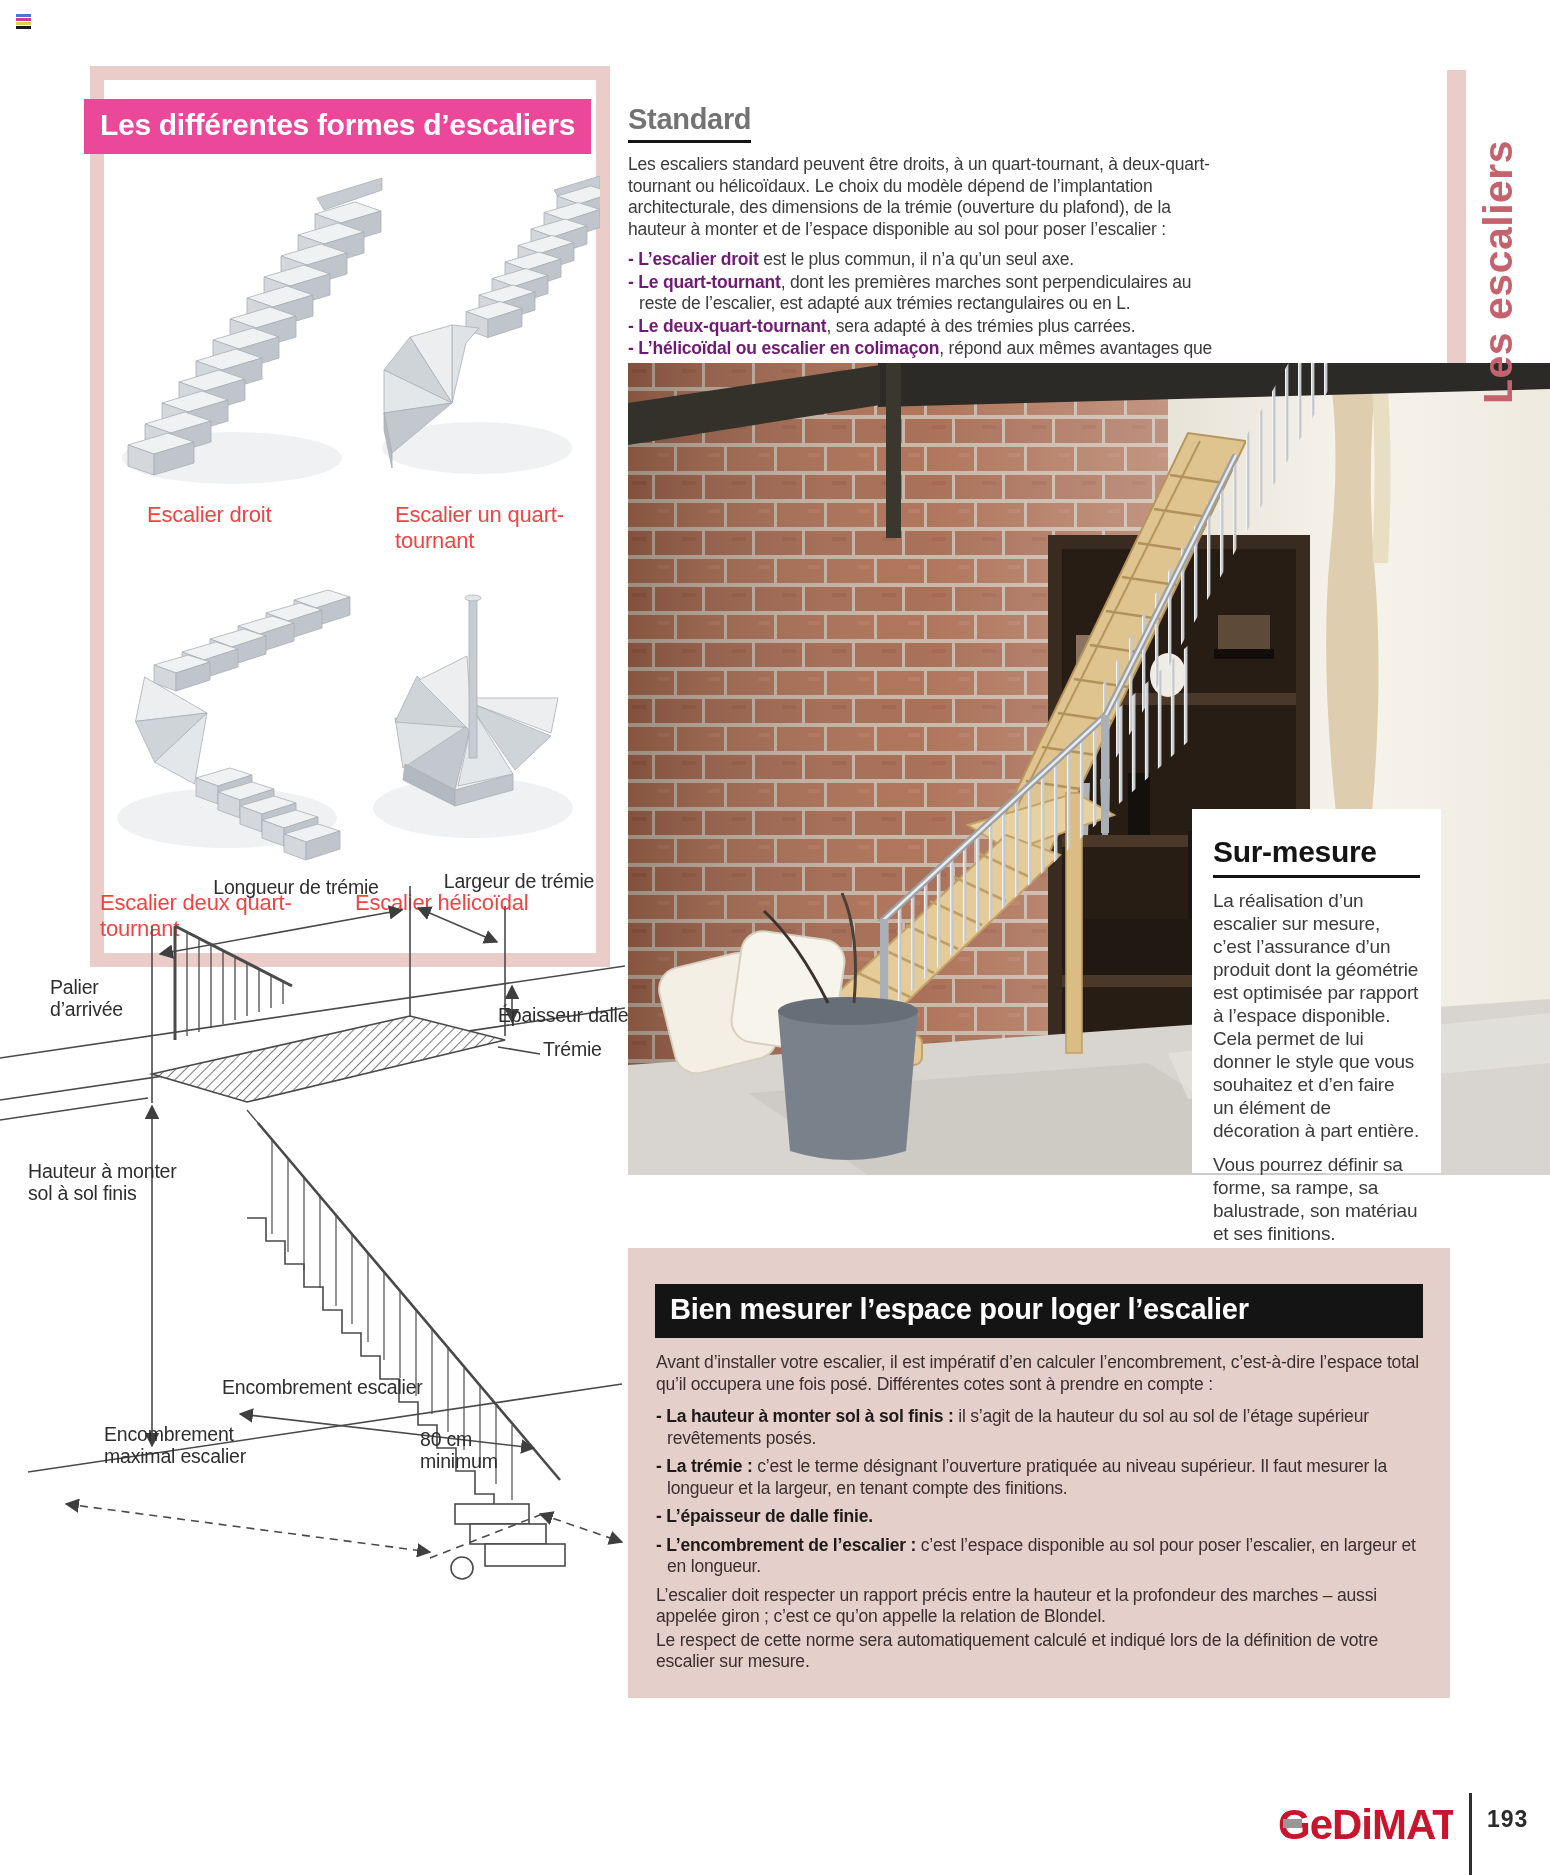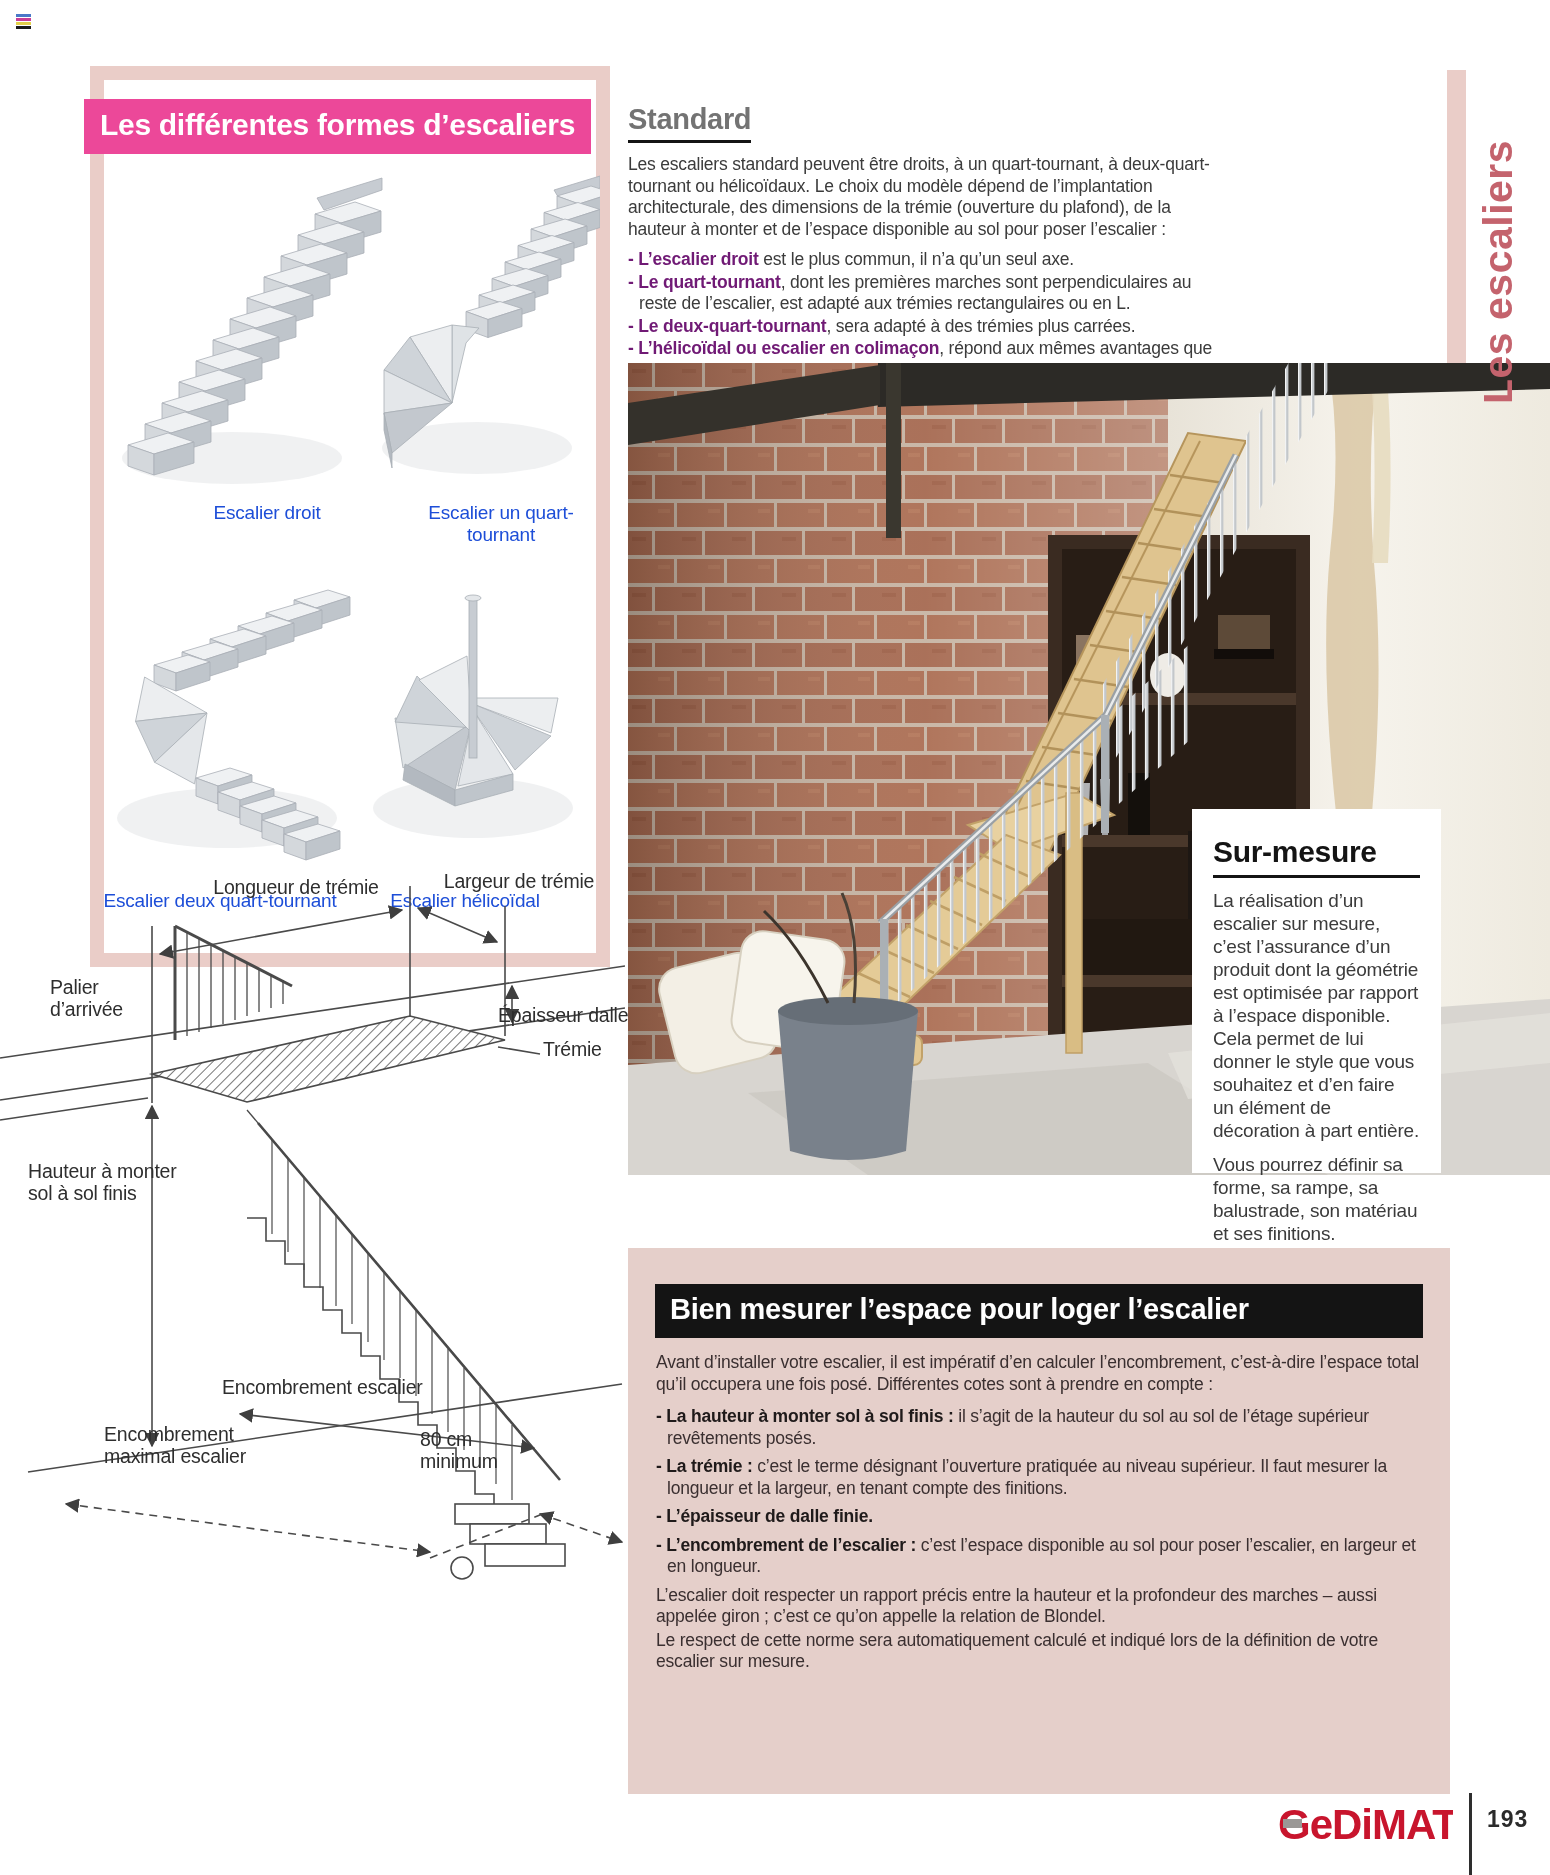--- a/index.html
+++ b/index.html
@@ -12,21 +12,21 @@
   
   .regmark { left:16px; top:14px; width:15px; }
   .regmark div { height:3px; margin-bottom:1px; }
 
   
   .shapes-frame { left:90px; top:66px; width:520px; height:901px;
     border:14px solid #eacdc8; background:#fff; }
   .shapes-title { left:84px; top:99px; background:#ec4899; color:#fff;
     font-size:30px; font-weight:bold; letter-spacing:-0.3px;
     padding:9px 16px 12px; white-space:nowrap; z-index:5; }
-  .stair-label { font-size:19px; color:#1d4ed8; text-align:center; letter-spacing:-0.2px; }
+  .stair-label { font-size:22px; color:#ef4444; text-align:left; letter-spacing:-0.2px; }
 
   
   .standard { left:628px; top:103px; width:584px; }
   .standard h2 { display:inline-block; font-size:29px; color:#737373;
     border-bottom:3px solid #141414; padding-bottom:4px; margin-bottom:11px; letter-spacing:-0.3px; }
   .bodytxt { font-size:17.5px; line-height:21.5px; color:#3b3b3b; letter-spacing:-0.2px; }
   .bodytxt b { color:#701a75; }
   ul.dashlist { list-style:none; margin-top:9px; }
   ul.dashlist li { padding-left:11px; text-indent:-11px; margin-bottom:1px; }
 
@@ -44,21 +44,21 @@
   .side-strip { left:1447px; top:70px; width:19px; height:293px; background:#eacdc8; }
   .side-label { left:1478px; top:4px; height:400px; writing-mode:vertical-rl;
     transform:rotate(180deg); font-size:41px; font-weight:bold; color:#c4636d;
     letter-spacing:0.5px; line-height:1; }
 
   
   .diagram-svg { left:0; top:868px; width:625px; height:865px; }
   .dlabel { position:absolute; font-size:19.5px; color:#2e2e2e; letter-spacing:-0.2px; line-height:22px; }
 
   
-  .measure-box { left:628px; top:1248px; width:822px; height:546px; background:#e5cfca; }
+  .measure-box { left:628px; top:1248px; width:822px; height:450px; background:#e5cfca; }
   .measure-bar { margin:36px 27px 0; background:#141414; color:#fff; font-size:29px;
     font-weight:bold; padding:9px 15px 12px; letter-spacing:-0.3px; white-space:nowrap; }
   .measure-content { padding:14px 28px 0; }
   .measure-content .bodytxt { color:#3a2f30; }
   .measure-content b { color:#1f1a1a; }
   .measure-content ul.dashlist li { margin-bottom:7px; }
   .measure-content p.outro { margin-top:2px; }
 
   
   .logo-wrap { left:1278px; top:1796px; }

